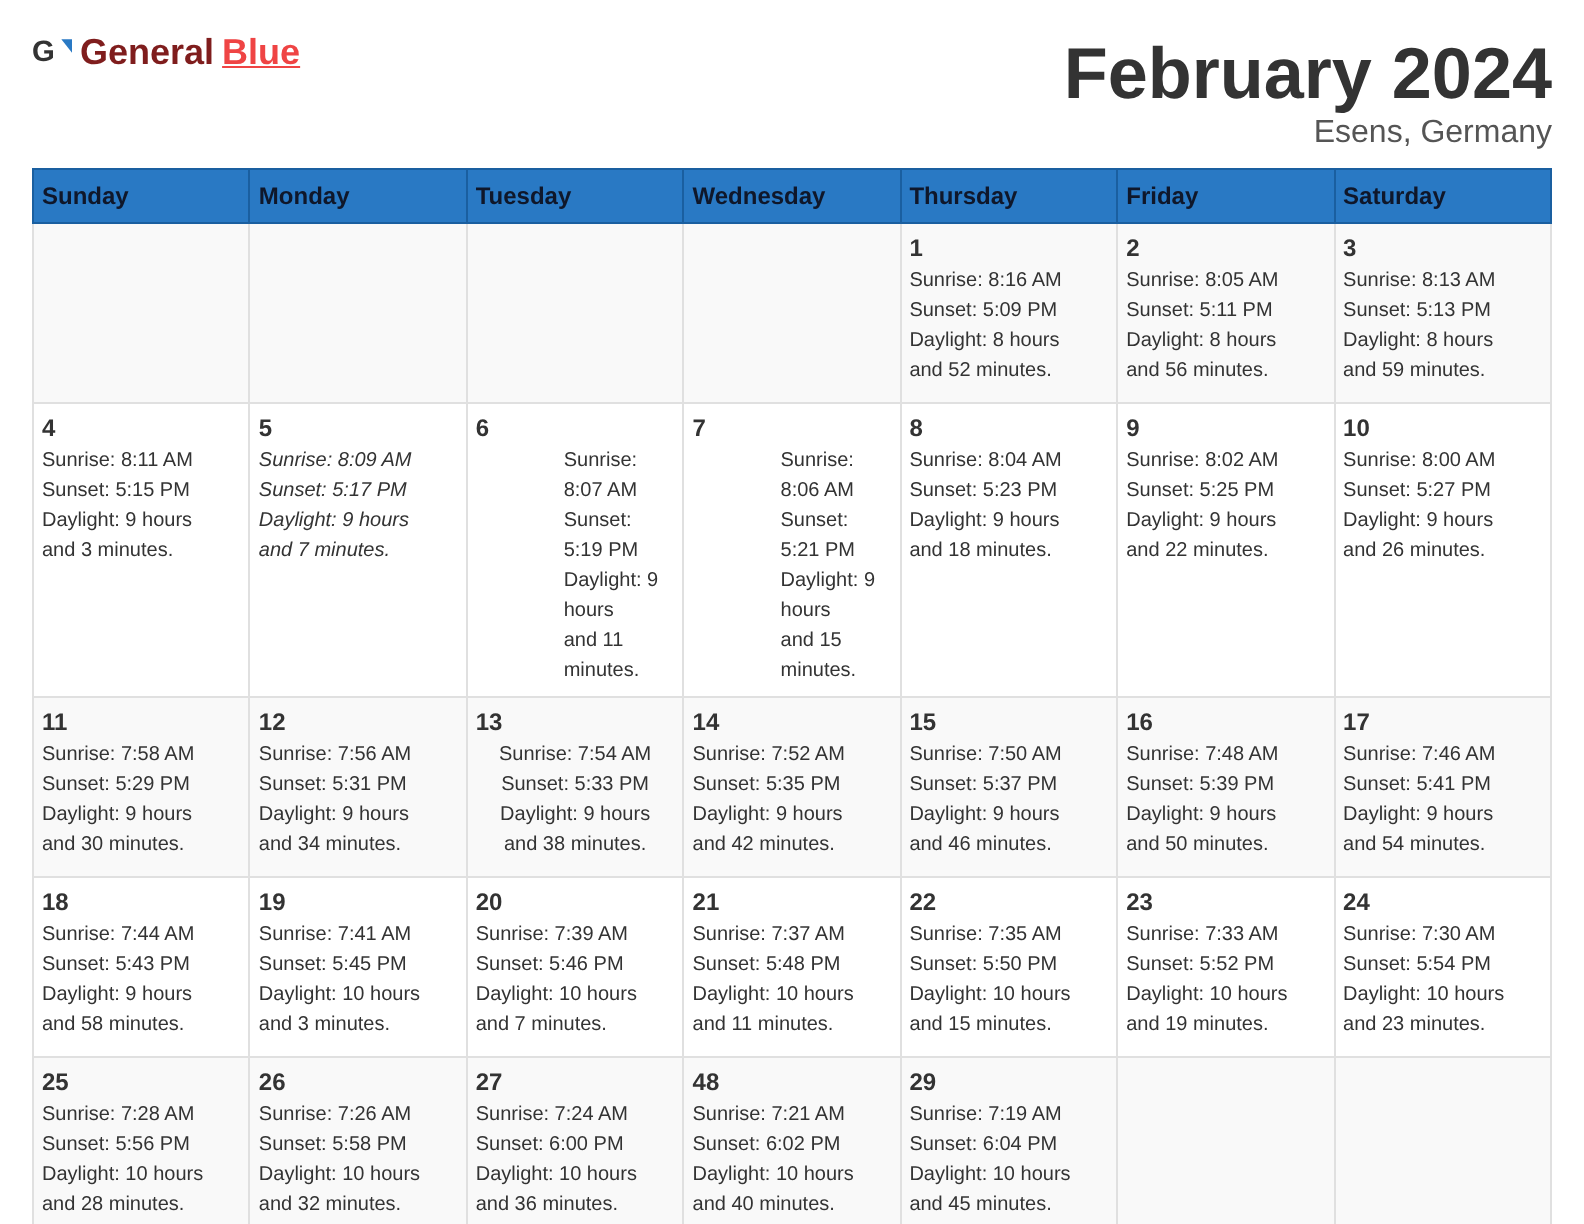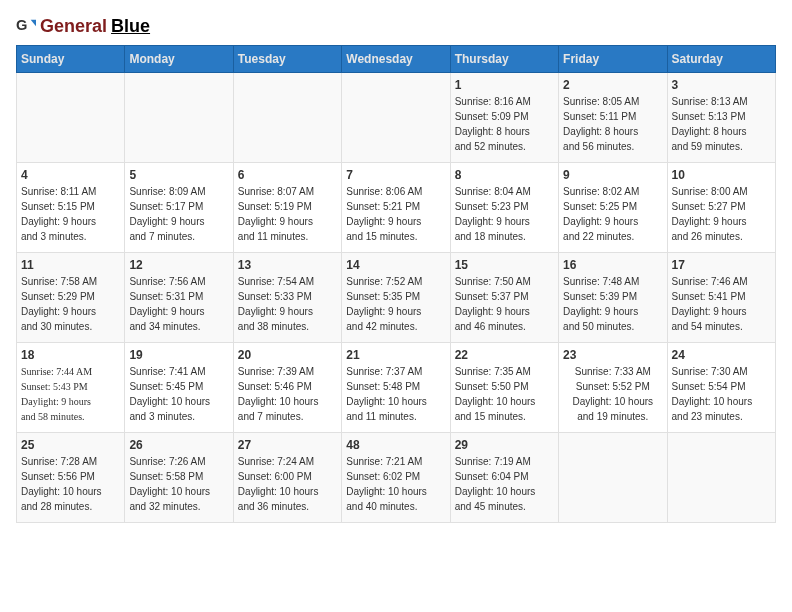--- a/index.html
+++ b/index.html
@@ -22,21 +22,21 @@
       gap: 4px;
     }
     .logo-text-general {
       font-size: 18px;
       font-weight: bold;
       color: #7f1d1d;
     }
     .logo-text-blue {
       font-size: 18px;
       font-weight: bold;
-      color: #000000;
+      color: #ef4444;
       text-decoration: underline;
     }
     .logo-icon {
       width: 20px;
       height: 20px;
     }
     .title-section {
       text-align: right;
     }
     .calendar-title {
@@ -48,21 +48,21 @@
       font-size: 16px;
       color: #555;
     }
     table {
       width: 100%;
       border-collapse: collapse;
       table-layout: fixed;
     }
     thead th {
       background-color: #2979c4;
-      color: #e5e5e5;
+      color: #0f172a;
       font-size: 12px;
       font-weight: bold;
       padding: 6px 4px;
       text-align: left;
       border: 1px solid #1a5fa0;
     }
     tbody tr {
       border-bottom: 1px solid #ccc;
     }
     tbody td {
@@ -95,20 +95,22 @@
 <div class="header-section">
   <div class="logo">
     <svg class="logo-icon" viewBox="0 0 30 30">
       <text x="0" y="20" font-size="22" font-weight="bold" fill="#333">G</text>
       <polygon points="22,4 30,4 30,14" fill="#2979c4"></polygon>
     </svg>
     <span class="logo-text-general">General</span>
     <span class="logo-text-blue">Blue</span>
   </div>
   <div class="title-section">
+    <div class="calendar-title">February 2024</div>
+    <div class="calendar-subtitle">Esens, Germany</div>
   </div>
 </div>
 
 <table>
   <thead>
     <tr id="header-row">
         <th>Sunday</th>
         <th>Monday</th>
         <th>Tuesday</th>
         <th>Wednesday</th>
@@ -148,35 +150,35 @@
       <tr>
         <td>
           <span class="day-number">4</span>
           <div class="day-info" style="white-space: pre-line;">Sunrise: 8:11 AM
 Sunset: 5:15 PM
 Daylight: 9 hours
 and 3 minutes.</div>
         </td>
         <td>
           <span class="day-number">5</span>
-          <div class="day-info" style="white-space: pre-line;">Sunrise: 8:09 AM
+          <div class="day-info" style="white-space: pre-line; font-style: italic;">Sunrise: 8:09 AM
 Sunset: 5:17 PM
 Daylight: 9 hours
 and 7 minutes.</div>
         </td>
         <td>
           <span class="day-number">6</span>
-          <div class="day-info" style="white-space: pre-line;">Sunrise: 8:07 AM
+          <div class="day-info" style="white-space: pre-line; margin-left: 44px;">Sunrise: 8:07 AM
 Sunset: 5:19 PM
 Daylight: 9 hours
 and 11 minutes.</div>
         </td>
         <td>
           <span class="day-number">7</span>
-          <div class="day-info" style="white-space: pre-line;">Sunrise: 8:06 AM
+          <div class="day-info" style="white-space: pre-line; margin-left: 44px;">Sunrise: 8:06 AM
 Sunset: 5:21 PM
 Daylight: 9 hours
 and 15 minutes.</div>
         </td>
         <td>
           <span class="day-number">8</span>
           <div class="day-info" style="white-space: pre-line;">Sunrise: 8:04 AM
 Sunset: 5:23 PM
 Daylight: 9 hours
 and 18 minutes.</div>
@@ -206,21 +208,21 @@
         </td>
         <td>
           <span class="day-number">12</span>
           <div class="day-info" style="white-space: pre-line;">Sunrise: 7:56 AM
 Sunset: 5:31 PM
 Daylight: 9 hours
 and 34 minutes.</div>
         </td>
         <td>
           <span class="day-number">13</span>
-          <div class="day-info" style="white-space: pre-line;">Sunrise: 7:54 AM
+          <div class="day-info" style="white-space: pre-line; text-align: center;">Sunrise: 7:54 AM
 Sunset: 5:33 PM
 Daylight: 9 hours
 and 38 minutes.</div>
         </td>
         <td>
           <span class="day-number">14</span>
           <div class="day-info" style="white-space: pre-line;">Sunrise: 7:52 AM
 Sunset: 5:35 PM
 Daylight: 9 hours
 and 42 minutes.</div>
@@ -243,21 +245,21 @@
           <span class="day-number">17</span>
           <div class="day-info" style="white-space: pre-line;">Sunrise: 7:46 AM
 Sunset: 5:41 PM
 Daylight: 9 hours
 and 54 minutes.</div>
         </td>
       </tr>
       <tr>
         <td>
           <span class="day-number">18</span>
-          <div class="day-info" style="white-space: pre-line; font-family: Liberation Serif, serif;">Sunrise: 7:44 AM
+          <div class="day-info" style="white-space: pre-line;">Sunrise: 7:44 AM
 Sunset: 5:43 PM
 Daylight: 9 hours
 and 58 minutes.</div>
         </td>
         <td>
           <span class="day-number">19</span>
           <div class="day-info" style="white-space: pre-line;">Sunrise: 7:41 AM
 Sunset: 5:45 PM
 Daylight: 10 hours
 and 3 minutes.</div>
@@ -278,21 +280,21 @@
         </td>
         <td>
           <span class="day-number">22</span>
           <div class="day-info" style="white-space: pre-line;">Sunrise: 7:35 AM
 Sunset: 5:50 PM
 Daylight: 10 hours
 and 15 minutes.</div>
         </td>
         <td>
           <span class="day-number">23</span>
-          <div class="day-info" style="white-space: pre-line; text-align: center;">Sunrise: 7:33 AM
+          <div class="day-info" style="white-space: pre-line;">Sunrise: 7:33 AM
 Sunset: 5:52 PM
 Daylight: 10 hours
 and 19 minutes.</div>
         </td>
         <td>
           <span class="day-number">24</span>
           <div class="day-info" style="white-space: pre-line;">Sunrise: 7:30 AM
 Sunset: 5:54 PM
 Daylight: 10 hours
 and 23 minutes.</div>

